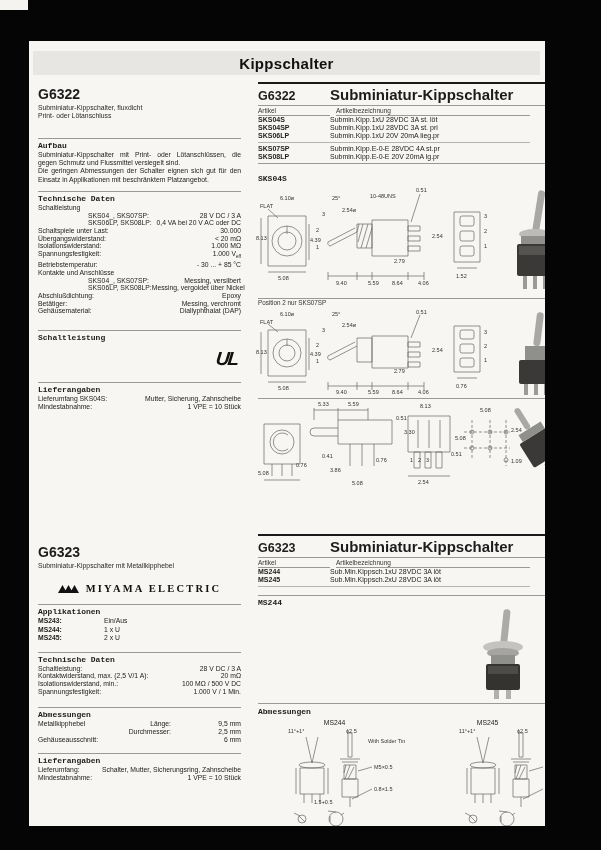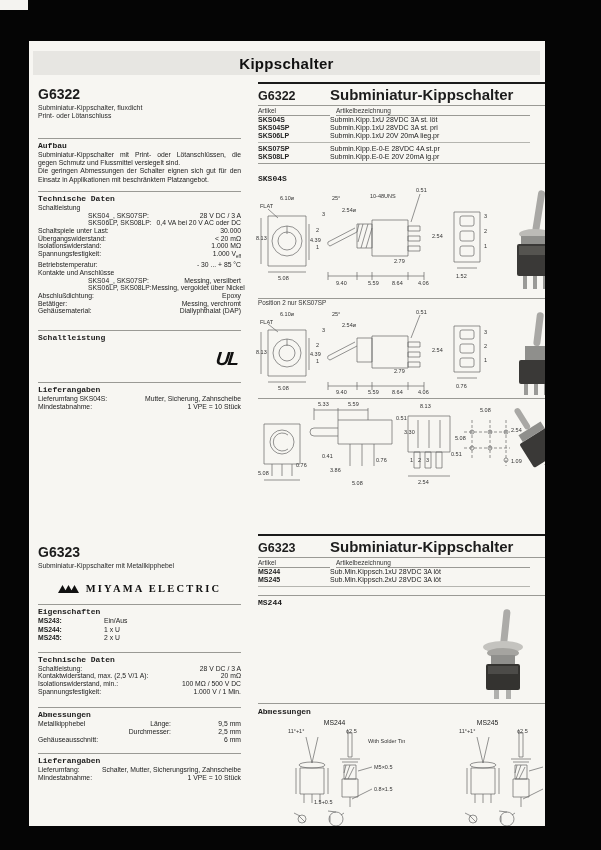--- a/index.html
+++ b/index.html
@@ -162,21 +162,21 @@
       <div class="g-sub" style="margin-top:2px">Subminiatur-Kippschalter mit Metallkipphebel</div>
 
       <div class="brand">
         <svg width="26" height="11" viewBox="0 0 26 11">
           <path d="M0 10 L4.5 2 L9 10 Z M6 10 L10.5 2 L15 10 Z M12 10 L16.5 2 L21 10 Z" fill="#111"></path>
         </svg>
         <span class="brand-name">MIYAMA ELECTRIC</span>
       </div>
 
       <div class="rule" style="margin-top:10px"></div>
-      <div class="sec-h">Eigenschaften</div>
+      <div class="sec-h">Applikationen</div>
       <div class="erow">
           <span class="el">MS243:</span>
           <span class="ev">Ein/Aus</span>
         </div>
       <div class="erow">
           <span class="el">MS244:</span>
           <span class="ev">1 x U</span>
         </div>
       <div class="erow">
           <span class="el">MS245:</span>

